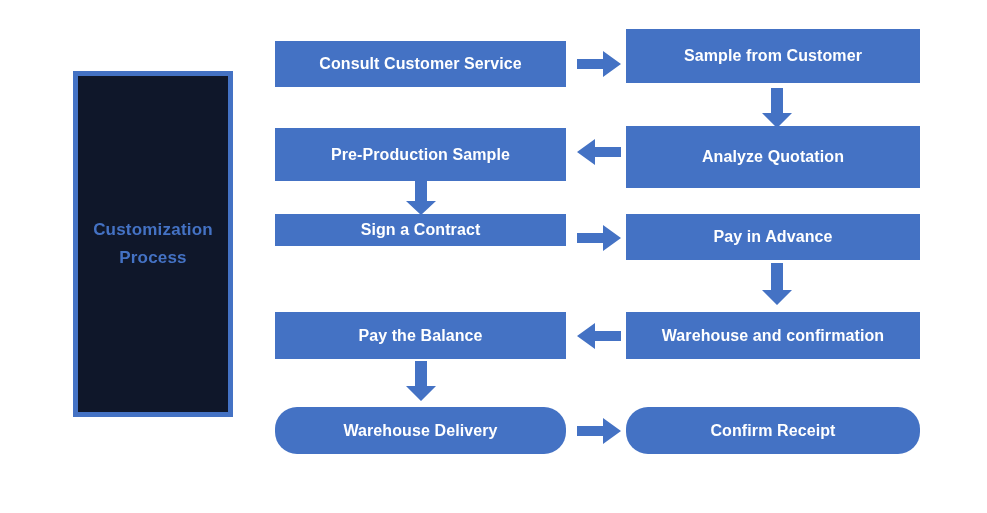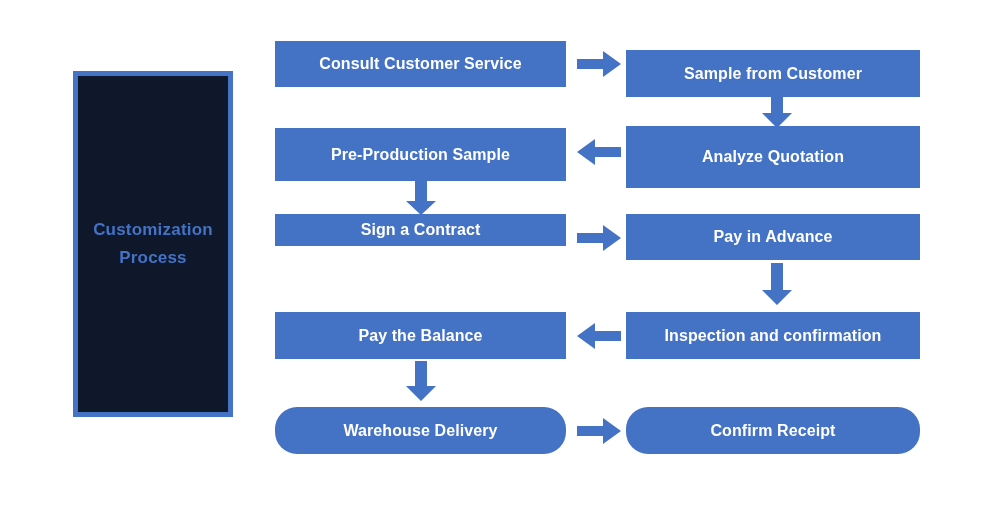--- a/index.html
+++ b/index.html
@@ -61,21 +61,21 @@
 
   .col-left  { left: 275px; width: 291px; }
   .col-right { left: 626px; width: 294px; }
 
   .row1 { top: 41px;  height: 46px; text-align: right; }
   .row2 { top: 128px; height: 53px; }
   .row3 { top: 214px; height: 32px; }
   .row4 { top: 312px; height: 47px; }
   .row5 { top: 407px; height: 47px; border-radius: 22px; }
 
-  .row1.col-right { top: 50px; height: 47px; }
+  .row1.col-right { top: 29px; height: 54px; }
   .row2.col-right { top: 126px; height: 62px; }
   .row3.col-right { top: 214px; height: 46px; }
   .row4.col-right { top: 312px; height: 47px; }
   .row5.col-right { top: 407px; height: 47px; }
 
   
   .arrow {
     position: absolute;
   }
   .arrow svg { display: block; }
@@ -156,21 +156,21 @@
     <span>Pay the Balance</span>
   </div>
 
   <div class="arrow" style="left:577px; top:323px;">
     <svg width="44" height="26" viewBox="0 0 44 26" aria-hidden="true">
       <polygon points="44,8 18,8 18,0 0,13 18,26 18,18 44,18" fill="#4472C4"></polygon>
     </svg>
   </div>
 
   <div class="node col-right row4">
-    <span>Inspection and confirmation</span>
+    <span>Warehouse and confirmation</span>
   </div>
 
   <div class="arrow" style="left:406px; top:361px;">
     <svg width="30" height="40" viewBox="0 0 30 40" aria-hidden="true">
       <polygon points="9,0 21,0 21,25 30,25 15,40 0,25 9,25" fill="#4472C4"></polygon>
     </svg>
   </div>
 
   <div class="node col-left row5">
     <span>Warehouse Delivery</span>

